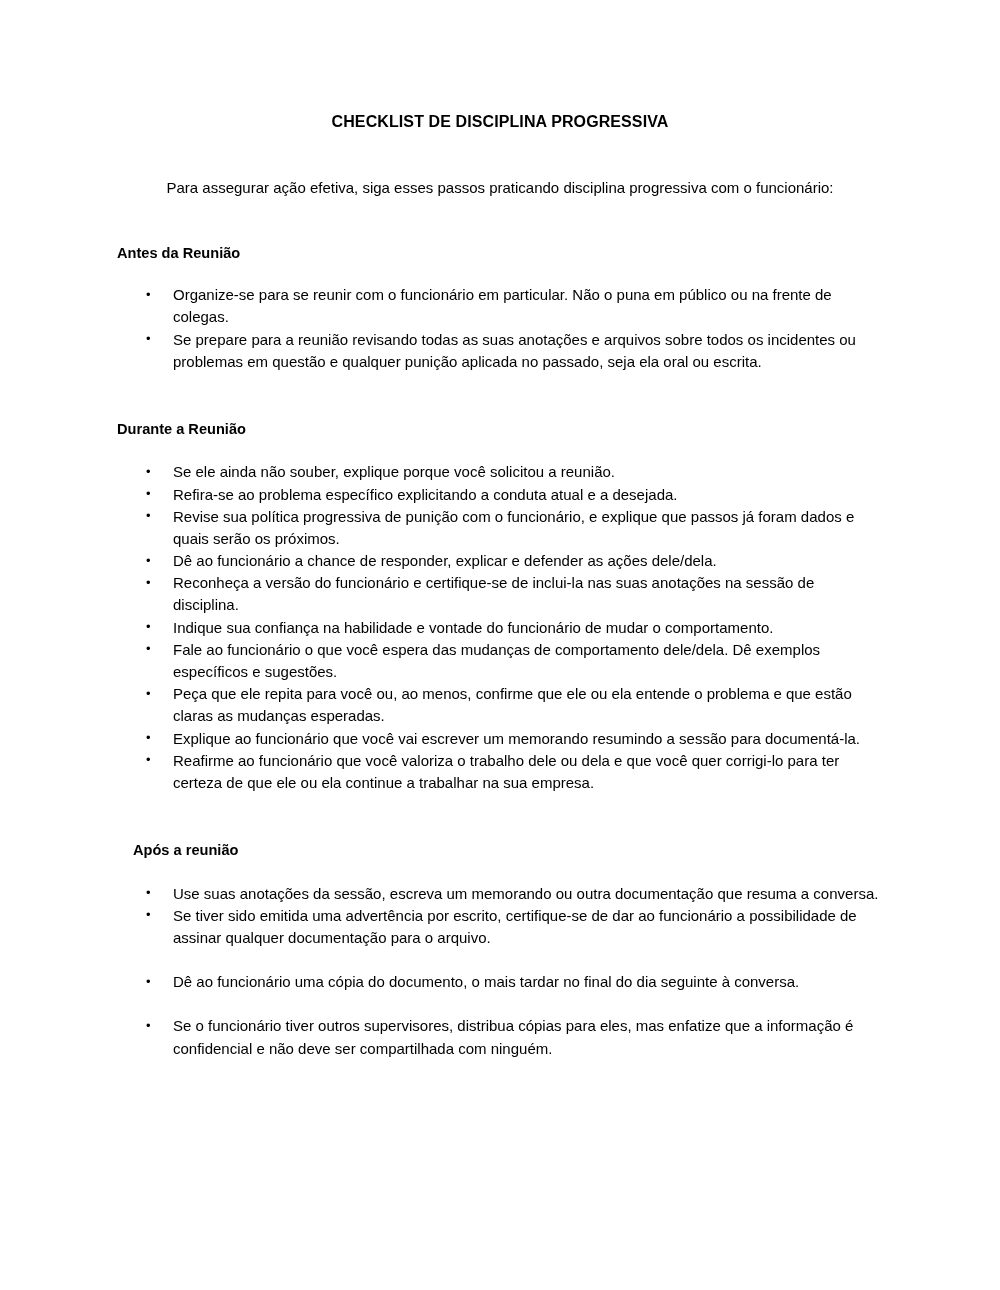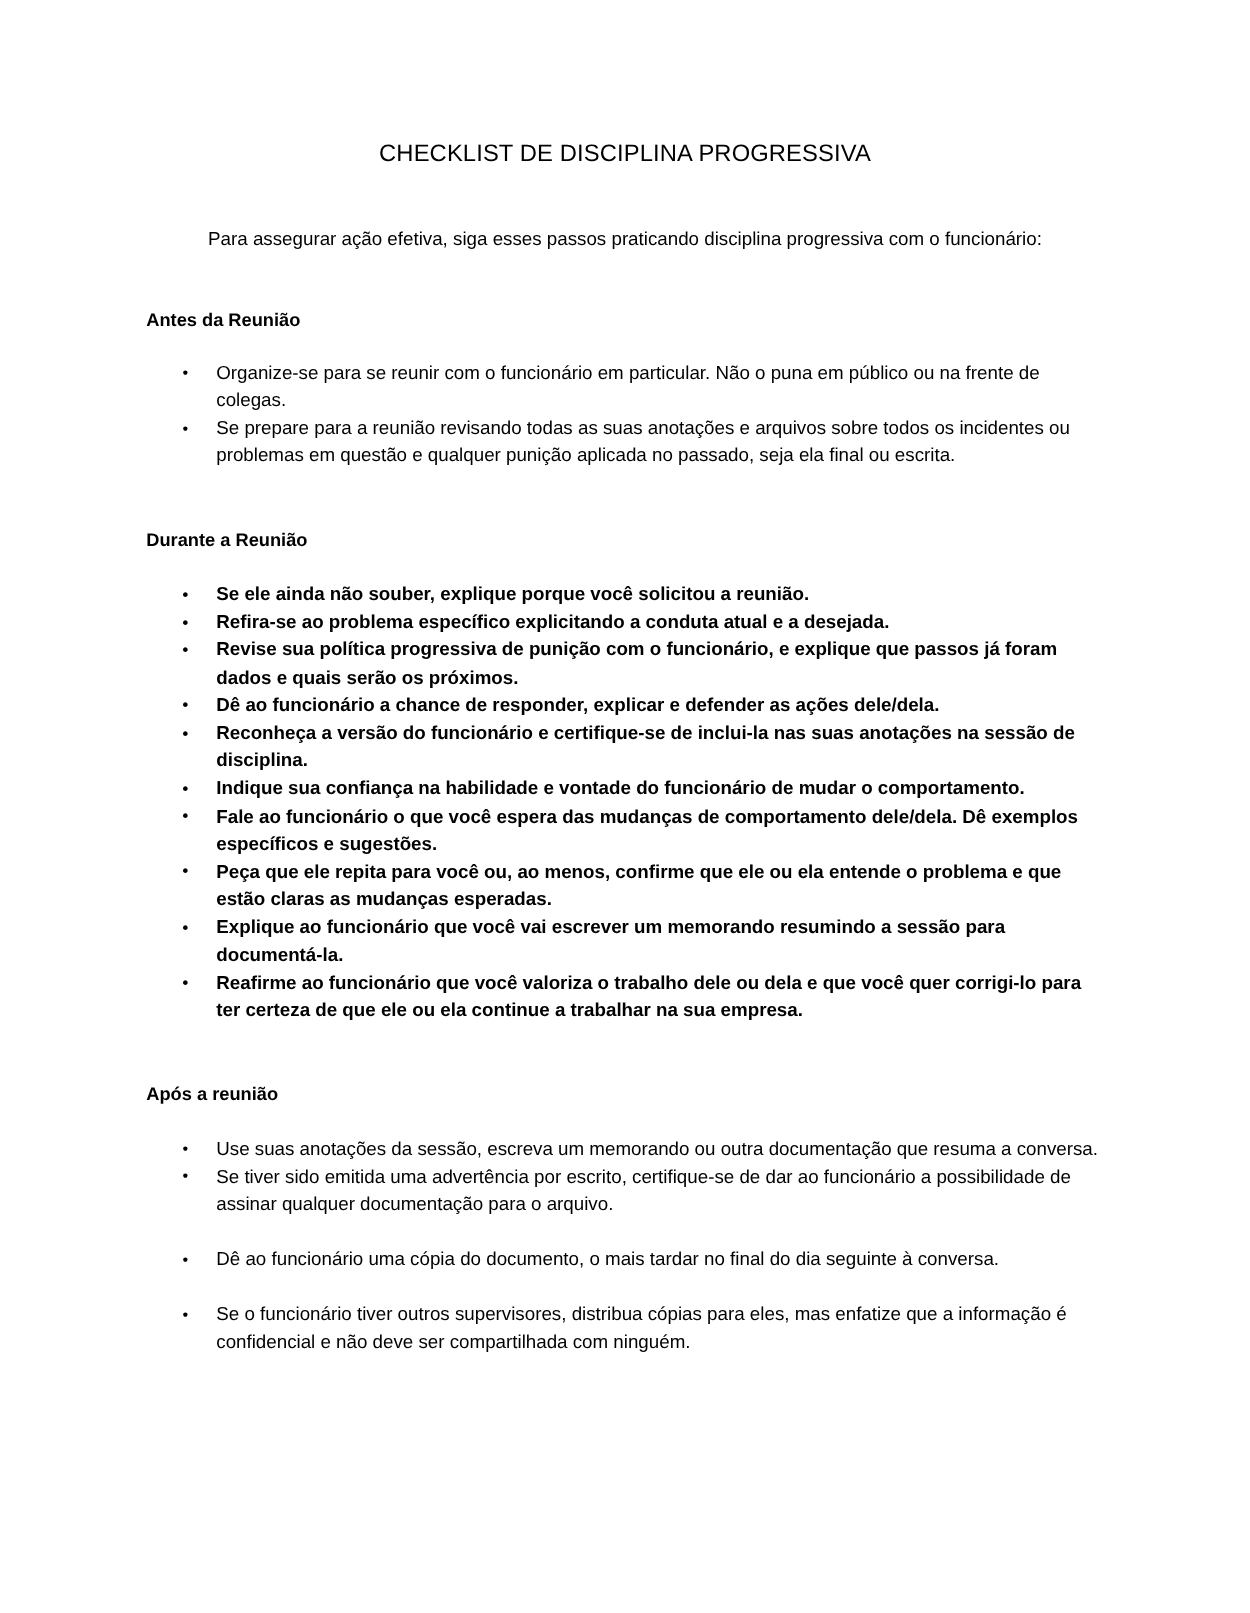--- a/index.html
+++ b/index.html
@@ -24,22 +24,22 @@
     overflow: hidden;
   }
   .content {
     position: absolute;
     left: 117px;
     top: 0;
     width: 766px;
   }
   .doc-title {
     text-align: center;
-    font-size: 19px;
-    font-weight: normal;
+    font-size: 16px;
+    font-weight: bold;
     letter-spacing: 0.1px;
     margin: 0;
     padding-top: 112px;
     line-height: 1.25;
   }
   .intro {
     font-size: 15px;
     line-height: 1.45;
     margin: 0;
     padding-top: 45px;
@@ -49,29 +49,29 @@
     margin: 0;
   }
   .section-heading {
     font-size: 14.6px;
     font-weight: bold;
     margin: 0;
     line-height: 1.4;
   }
   .section-1 .section-heading { padding-top: 44px; }
   .section-2 .section-heading { padding-top: 46px; }
-  .section-3 .section-heading { padding-top: 46px; }
+  .section-3 .section-heading { padding-top: 46px; margin-left: 16px; }
 
   ul.bullets {
     list-style: none;
     margin: 0;
     padding: 0;
   }
   .section-1 ul.bullets { padding-top: 21px; }
-  .section-2 ul.bullets { padding-top: 22px; font-weight: bold; }
+  .section-2 ul.bullets { padding-top: 22px; }
   .section-3 ul.bullets { padding-top: 22px; }
 
   ul.bullets > li {
     position: relative;
     padding-left: 56px;
     font-size: 15px;
     line-height: 1.48;
     margin: 0;
   }
   ul.bullets > li::before {
@@ -94,21 +94,21 @@
   <div class="content">
 
     <h1 class="doc-title">CHECKLIST DE DISCIPLINA PROGRESSIVA</h1>
 
     <p class="intro">Para assegurar ação efetiva, siga esses passos praticando disciplina progressiva com o funcionário:</p>
 
     <div class="section section-1">
       <h2 class="section-heading">Antes da Reunião</h2>
       <ul class="bullets">
         <li>Organize-se para se reunir com o funcionário em particular. Não o puna em público ou na frente de colegas.</li>
-        <li>Se prepare para a reunião revisando todas as suas anotações e arquivos sobre todos os incidentes ou problemas em questão e qualquer punição aplicada no passado, seja ela final ou escrita.</li>
+        <li>Se prepare para a reunião revisando todas as suas anotações e arquivos sobre todos os incidentes ou problemas em questão e qualquer punição aplicada no passado, seja ela oral ou escrita.</li>
       </ul>
     </div>
 
     <div class="section section-2">
       <h2 class="section-heading">Durante a Reunião</h2>
       <ul class="bullets">
         <li>Se ele ainda não souber, explique porque você solicitou a reunião.</li>
         <li>Refira-se ao problema específico explicitando a conduta atual e a desejada.</li>
         <li>Revise sua política progressiva de punição com o funcionário, e explique que passos já foram dados e quais serão os próximos.</li>
         <li>Dê ao funcionário a chance de responder, explicar e defender as ações dele/dela.</li>

